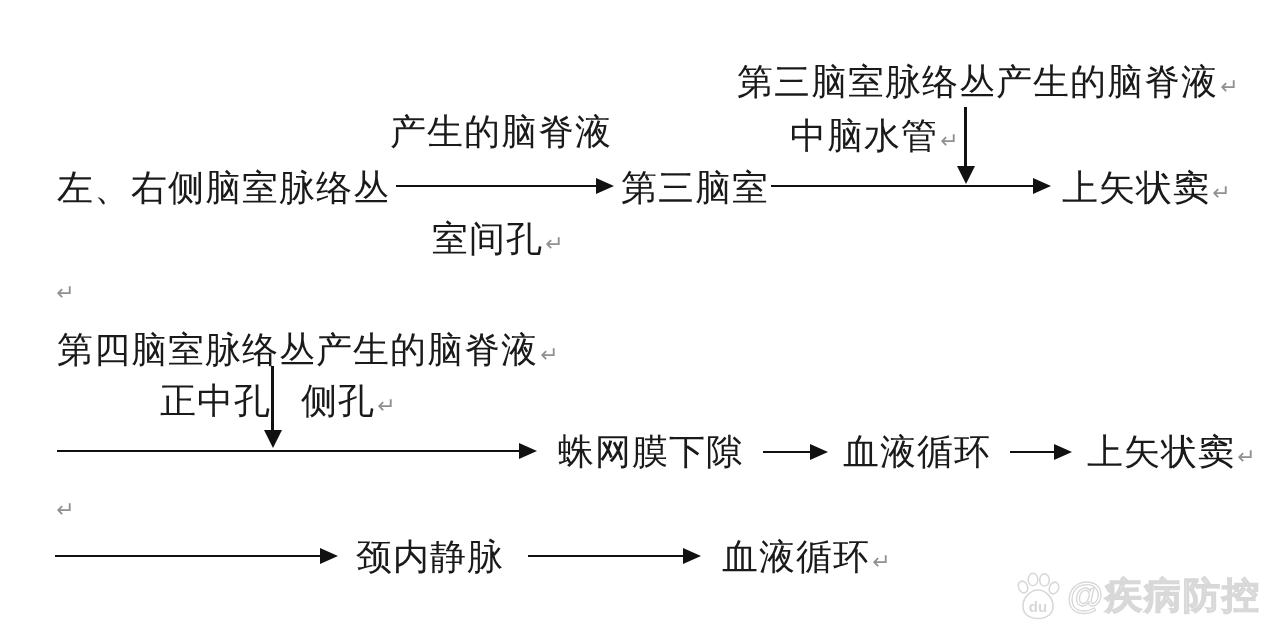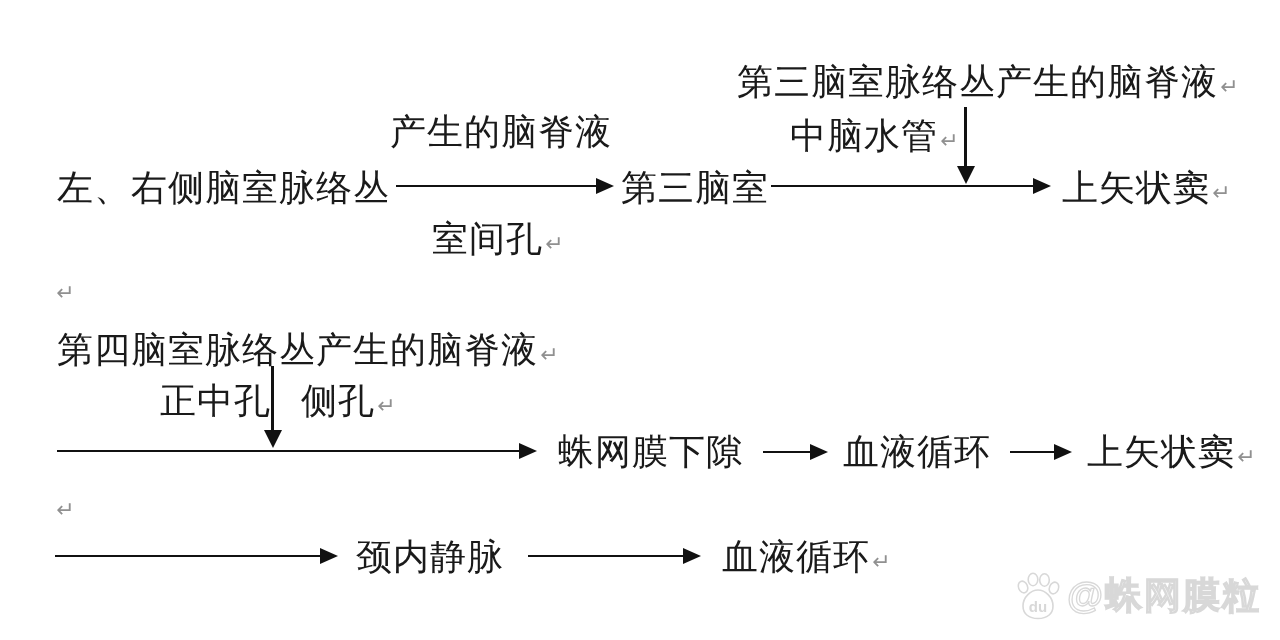--- a/index.html
+++ b/index.html
@@ -129,16 +129,16 @@
     <svg width="48" height="50" viewBox="0 0 48 50">
       <g fill="#ffffff" stroke="#d8d8d8" stroke-width="1.6">
         <ellipse cx="9" cy="16" rx="4.5" ry="6" transform="rotate(-22 9 16)"></ellipse>
         <ellipse cx="19" cy="8.5" rx="4.8" ry="6.2"></ellipse>
         <ellipse cx="30.5" cy="9" rx="4.8" ry="6.2"></ellipse>
         <ellipse cx="40" cy="17" rx="4.5" ry="6" transform="rotate(22 40 17)"></ellipse>
         <path d="M24 19 C31 19 39 26 39 35 C39 43 33 47.5 24 47.5 C15 47.5 9 43 9 35 C9 26 17 19 24 19 Z"></path>
       </g>
       <text x="24" y="41" text-anchor="middle" font-size="15" font-weight="bold" font-family="Liberation Sans, DejaVu Sans, sans-serif" fill="#d8d8d8" aria-label="du">du</text>
     </svg>
-    <span class="wm-text">@蛛网膜粒</span>
+    <span class="wm-text">@疾病防控</span>
   </div>
 
 </div>
 
 </body></html>

